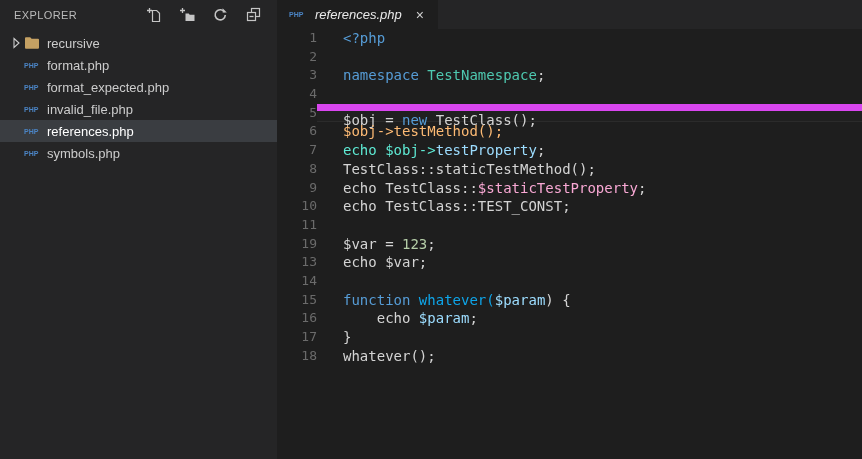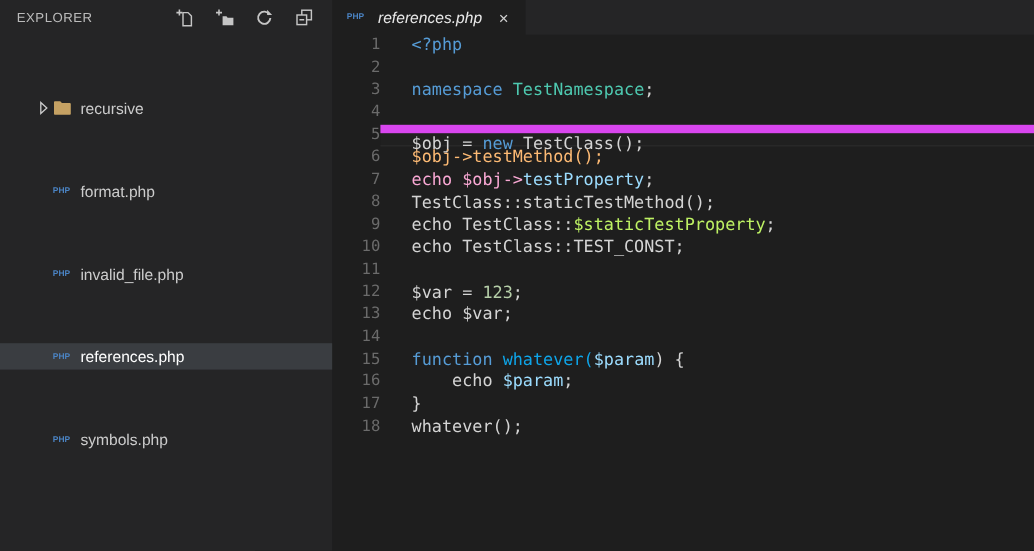--- a/index.html
+++ b/index.html
@@ -9,22 +9,22 @@
 
   
   .sidebar { width:277px; height:459px; background:#252526; flex:none; display:flex; flex-direction:column; }
   .sidebar-header { height:30px; display:flex; align-items:center; padding:0 16px 0 14px; }
   .sidebar-title { font-size:11px; color:#bbbbbb; letter-spacing:.4px; }
   .sidebar-actions { margin-left:auto; display:flex; align-items:center; gap:17px; }
   .action-icon { width:16px; height:16px; display:inline-flex; align-items:center; justify-content:center; cursor:pointer; }
   .action-icon svg { display:block; }
 
   .file-tree { flex:1; padding-top:2px; }
-  .tree-row { height:22px; display:flex; align-items:center; padding-left:28px; cursor:pointer;
-              color:#cccccc; font-size:13px; white-space:nowrap;margin-top:47px; }
+  .tree-row { height:22px; display:flex; align-items:center; padding-left:8px; cursor:pointer;
+              color:#cccccc; font-size:13px; white-space:nowrap; }
   .tree-row.selected { background:#3a3d41; color:#ffffff; }
   .twisty { width:16px; height:16px; flex:none; display:inline-flex; align-items:center; justify-content:center; }
   .file-icon { width:20px; height:16px; flex:none; display:inline-flex; align-items:center; justify-content:flex-start; }
   .php-badge { font-size:7px; font-weight:bold; color:#4b84c4; letter-spacing:0; font-family:"Liberation Sans",sans-serif; }
   .tree-label { margin-left:3px; }
 
   
   .editor-area { flex:1; display:flex; flex-direction:column; background:#1e1e1e; min-width:0; }
   .tab-bar { height:29px; background:#252526; display:flex; flex:none; }
   .tab { height:29px; padding:0 10px 0 12px; display:flex; align-items:center; cursor:pointer; }
@@ -94,20 +94,27 @@
           <span class="file-icon">
             <span class="php-badge">PHP</span>
           </span>
           <span class="tree-label">format.php</span>
         </div>
         <div class="tree-row">
           <span class="twisty"></span>
           <span class="file-icon">
             <span class="php-badge">PHP</span>
           </span>
+          <span class="tree-label">format_expected.php</span>
+        </div>
+        <div class="tree-row">
+          <span class="twisty"></span>
+          <span class="file-icon">
+            <span class="php-badge">PHP</span>
+          </span>
           <span class="tree-label">invalid_file.php</span>
         </div>
         <div class="tree-row selected">
           <span class="twisty"></span>
           <span class="file-icon">
             <span class="php-badge">PHP</span>
           </span>
           <span class="tree-label">references.php</span>
         </div>
         <div class="tree-row">
@@ -150,40 +157,40 @@
         <div class="code-line current">
           <span class="ln">5</span>
           <span class="line-content"><span class="tok" style="color: rgb(212, 212, 212);">$obj = </span><span class="tok" style="color: rgb(86, 156, 214);">new</span><span class="tok" style="color: rgb(212, 212, 212);"> TestClass();</span></span>
         </div>
         <div class="code-line">
           <span class="ln">6</span>
           <span class="line-content"><span class="tok" style="color: #fdba74;">$obj-&gt;testMethod();</span></span>
         </div>
         <div class="code-line">
           <span class="ln">7</span>
-          <span class="line-content"><span class="tok" style="color: #f9a8d4; margin-top: 11px;">echo $obj-&gt;</span><span class="tok" style="color: rgb(156, 220, 254);">testProperty</span><span class="tok" style="color: rgb(212, 212, 212);">;</span></span>
+          <span class="line-content"><span class="tok" style="color: #5eead4; margin-top: 11px;">echo $obj-&gt;</span><span class="tok" style="color: rgb(156, 220, 254);">testProperty</span><span class="tok" style="color: rgb(212, 212, 212);">;</span></span>
         </div>
         <div class="code-line">
           <span class="ln">8</span>
           <span class="line-content"><span class="tok" style="color: rgb(212, 212, 212);">TestClass::staticTestMethod();</span></span>
         </div>
         <div class="code-line">
           <span class="ln">9</span>
-          <span class="line-content"><span class="tok" style="color: rgb(212, 212, 212);">echo TestClass::</span><span class="tok" style="color: #bef264;">$staticTestProperty</span><span class="tok" style="color: rgb(212, 212, 212);">;</span></span>
+          <span class="line-content"><span class="tok" style="color: rgb(212, 212, 212);">echo TestClass::</span><span class="tok" style="color: #f9a8d4;">$staticTestProperty</span><span class="tok" style="color: rgb(212, 212, 212);">;</span></span>
         </div>
         <div class="code-line">
           <span class="ln">10</span>
           <span class="line-content"><span class="tok" style="color: rgb(212, 212, 212);">echo TestClass::TEST_CONST;</span></span>
         </div>
         <div class="code-line">
           <span class="ln">11</span>
           <span class="line-content"></span>
         </div>
         <div class="code-line">
-          <span class="ln">12</span>
+          <span class="ln">19</span>
           <span class="line-content"><span class="tok" style="color: rgb(212, 212, 212);">$var = </span><span class="tok" style="color: rgb(181, 206, 168);">123</span><span class="tok" style="color: rgb(212, 212, 212);">;</span></span>
         </div>
         <div class="code-line">
           <span class="ln">13</span>
           <span class="line-content"><span class="tok" style="color: rgb(212, 212, 212);">echo $var;</span></span>
         </div>
         <div class="code-line">
           <span class="ln">14</span>
           <span class="line-content"></span>
         </div>

